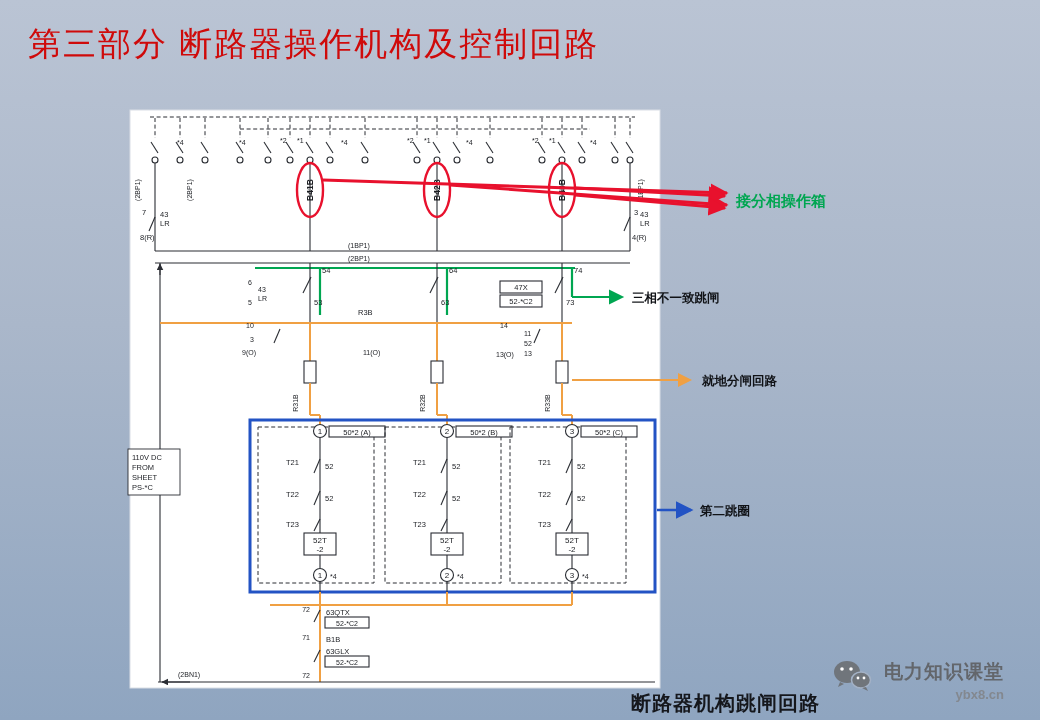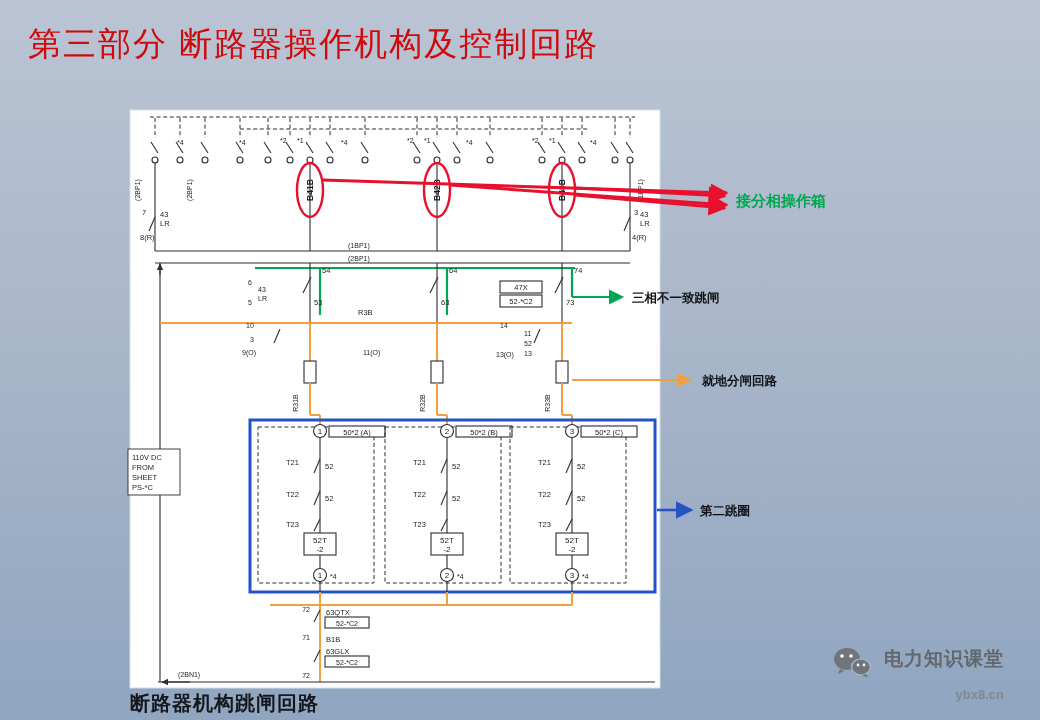--- a/index.html
+++ b/index.html
@@ -7,28 +7,28 @@
     width:1040px;height:720px;overflow:hidden;position:relative;
     background:linear-gradient(180deg,#bac4d4 0%,#aab7ca 45%,#8fa5c0 100%);
     font-family:"Liberation Sans","DejaVu Sans",sans-serif;
   }
   .title{
     position:absolute;left:28px;top:22px;
     font-size:33px;font-weight:normal;color:#cf0a0a;letter-spacing:2px;
     white-space:nowrap;
   }
   .caption{
-    position:absolute;left:130px;top:690px;width:690px;text-align:left;
+    position:absolute;left:130px;top:690px;width:690px;text-align:right;
     font-size:20px;font-weight:bold;color:#15171c;letter-spacing:1px;
   }
   .footer{
     position:absolute;right:36px;bottom:18px;display:flex;align-items:flex-start;gap:12px;
   }
   .footer .brand{font-size:19px;font-weight:bold;color:#63666b;letter-spacing:1px;}
-  .footer .url{font-size:13px;font-weight:bold;color:#83888f;text-align:right;margin-top:15px;}
+  .footer .url{font-size:13px;font-weight:bold;color:#83888f;text-align:right;margin-top:2px;}
   svg.schem{position:absolute;left:120px;top:105px;}
   svg text{font-family:"Liberation Sans","DejaVu Sans",sans-serif;fill:#1b1d22;}
   .f7{font-size:7px;}
   .f75{font-size:7.5px;}
   .f8{font-size:8px;}
   .f85{font-size:8.5px;font-weight:bold;}
   .ann{font-size:12.5px;font-weight:bold;fill:#101216;}
   .annG{font-size:15px;font-weight:bold;fill:#00a651;}
   .mid{text-anchor:middle;}
   .end{text-anchor:end;}

